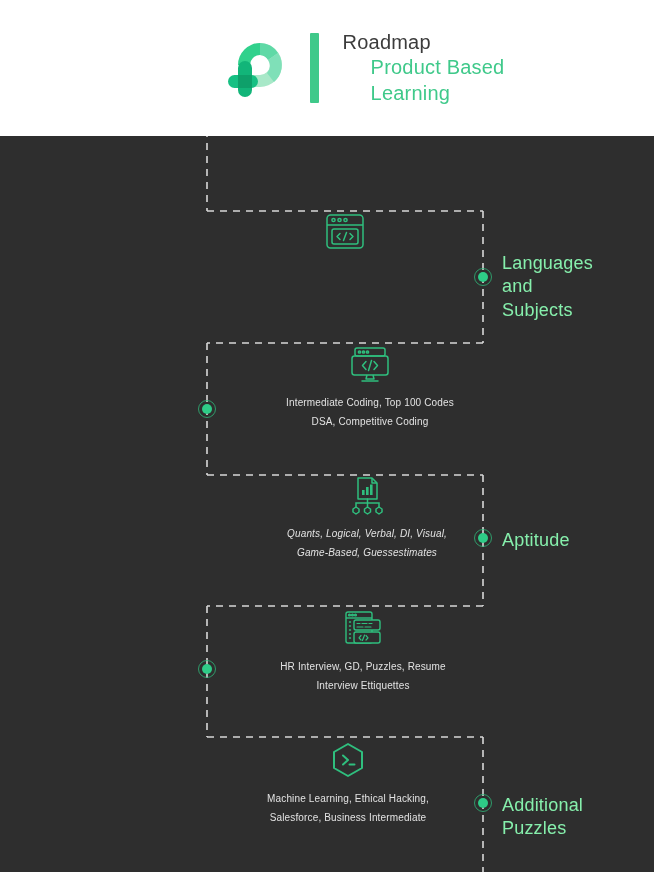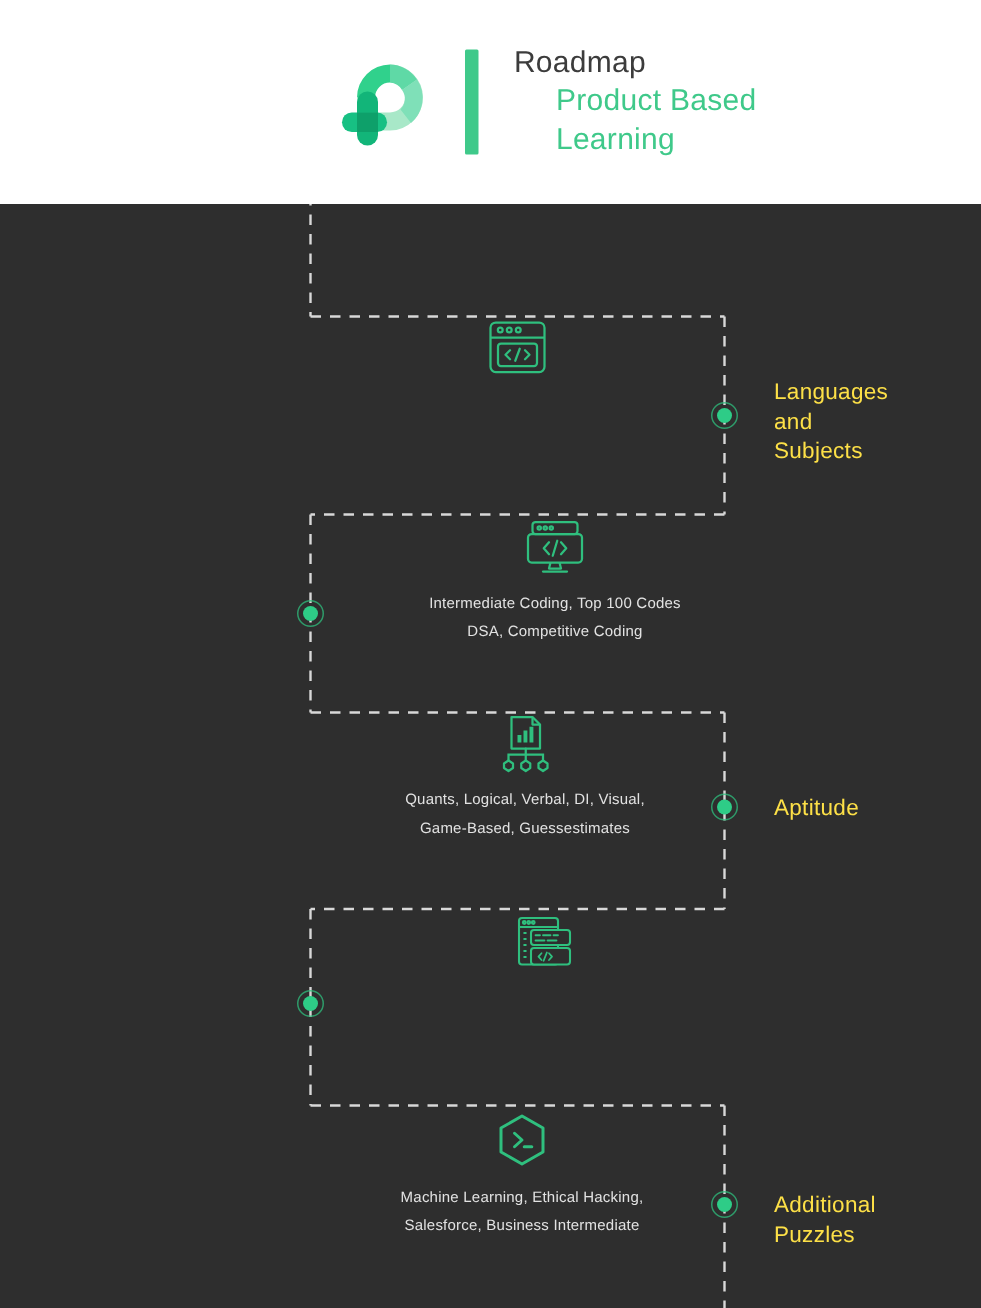--- a/index.html
+++ b/index.html
@@ -47,22 +47,22 @@
     position:absolute;left:0;top:0;width:16px;height:16px;
     border:1px solid #2fbf7e;border-radius:50%;opacity:.75;
   }
   .dot .core{
     position:absolute;left:4px;top:4px;width:10px;height:10px;
     background:#2ecc87;border-radius:50%;
   }
 
   
   .side-title{
-    position:absolute;font-size:15px;color:#fde047;line-height:1.3;
-    letter-spacing:.2px;white-space:pre-line;margin-left:14px;
+    position:absolute;font-size:18px;color:#86efac;line-height:1.3;
+    letter-spacing:.2px;white-space:pre-line;
   }
   .side-title.right{left:502px;text-align:left;}
 
   
   .content{position:absolute;text-align:center;}
   .icon-wrap{display:flex;justify-content:center;margin-bottom:9px;}
   .desc{
     font-size:10px;color:#e2e2e2;line-height:1.85;letter-spacing:.15px;
     white-space:pre-line;
   }
@@ -173,21 +173,21 @@
 DSA, Competitive Coding</div>
     </div>
   </div>
 
   <div class="node">
     <div class="dot" style="left:483px;top:402px;">
       <span class="ring"></span>
       <span class="core"></span>
     </div>
     <div class="side-title right" style="top:393px;">Aptitude</div>
-    <div class="content" style="left:220px;top:340px;width:260px;">
+    <div class="content" style="left:237px;top:340px;width:260px;font-style:italic;">
       <div class="icon-wrap">
         <svg width="42" height="40" viewBox="0 0 42 40" fill="none" stroke="#2fbf7e" stroke-width="1.5">
           <path d="M12 2 H26 L31 7 V23 H12 Z" stroke-linejoin="round"></path>
           <path d="M26 2 V7 H31" stroke-linejoin="round"></path>
           <rect x="16" y="14" width="2.6" height="5" fill="#2fbf7e" stroke="none"></rect>
           <rect x="20" y="11" width="2.6" height="8" fill="#2fbf7e" stroke="none"></rect>
           <rect x="24" y="8.5" width="2.6" height="10.5" fill="#2fbf7e" stroke="none"></rect>
           <path d="M21.5 23 V27 M10 31 V27 H33 V31 M21.5 27 V31" stroke-linecap="round"></path>
           <path d="M10 31 L7 33 V36 L10 38 L13 36 V33 Z" stroke-linejoin="round"></path>
           <path d="M21.5 31 L18.5 33 V36 L21.5 38 L24.5 36 V33 Z" stroke-linejoin="round"></path>
@@ -215,20 +215,22 @@
             <circle cx="13.5" cy="6" r="0.9"></circle>
           <path d="M7.5 13 H8.5 M7.5 17 H8.5 M7.5 21 H8.5 M7.5 25 H8.5 M7.5 29 H8.5" stroke-linecap="round"></path>
           <rect x="12" y="11" width="26" height="10" rx="2" fill="#2e2e2e"></rect>
           <path d="M15 14.5 H18 M20 14.5 H25 M27 14.5 H30 M15 18 H21 M23 18 H29" stroke-linecap="round" stroke-width="1.2"></path>
           <rect x="12" y="23" width="26" height="11" rx="2" fill="#2e2e2e"></rect>
           <path d="M19 26.5 L17 28.8 L19 31" stroke-linecap="round" stroke-linejoin="round" stroke-width="1.2"></path>
           <path d="M24 26.5 L26 28.8 L24 31" stroke-linecap="round" stroke-linejoin="round" stroke-width="1.2"></path>
           <path d="M22.6 26 L20.4 31.5" stroke-linecap="round" stroke-width="1.2"></path>
         </svg>
       </div>
+      <div class="desc">HR Interview, GD, Puzzles, Resume
+Interview Ettiquettes</div>
     </div>
   </div>
 
   <div class="node">
     <div class="dot" style="left:483px;top:667px;">
       <span class="ring"></span>
       <span class="core"></span>
     </div>
     <div class="side-title right" style="top:658px;">Additional Puzzles</div>
     <div class="content" style="left:218px;top:605px;width:260px;">

